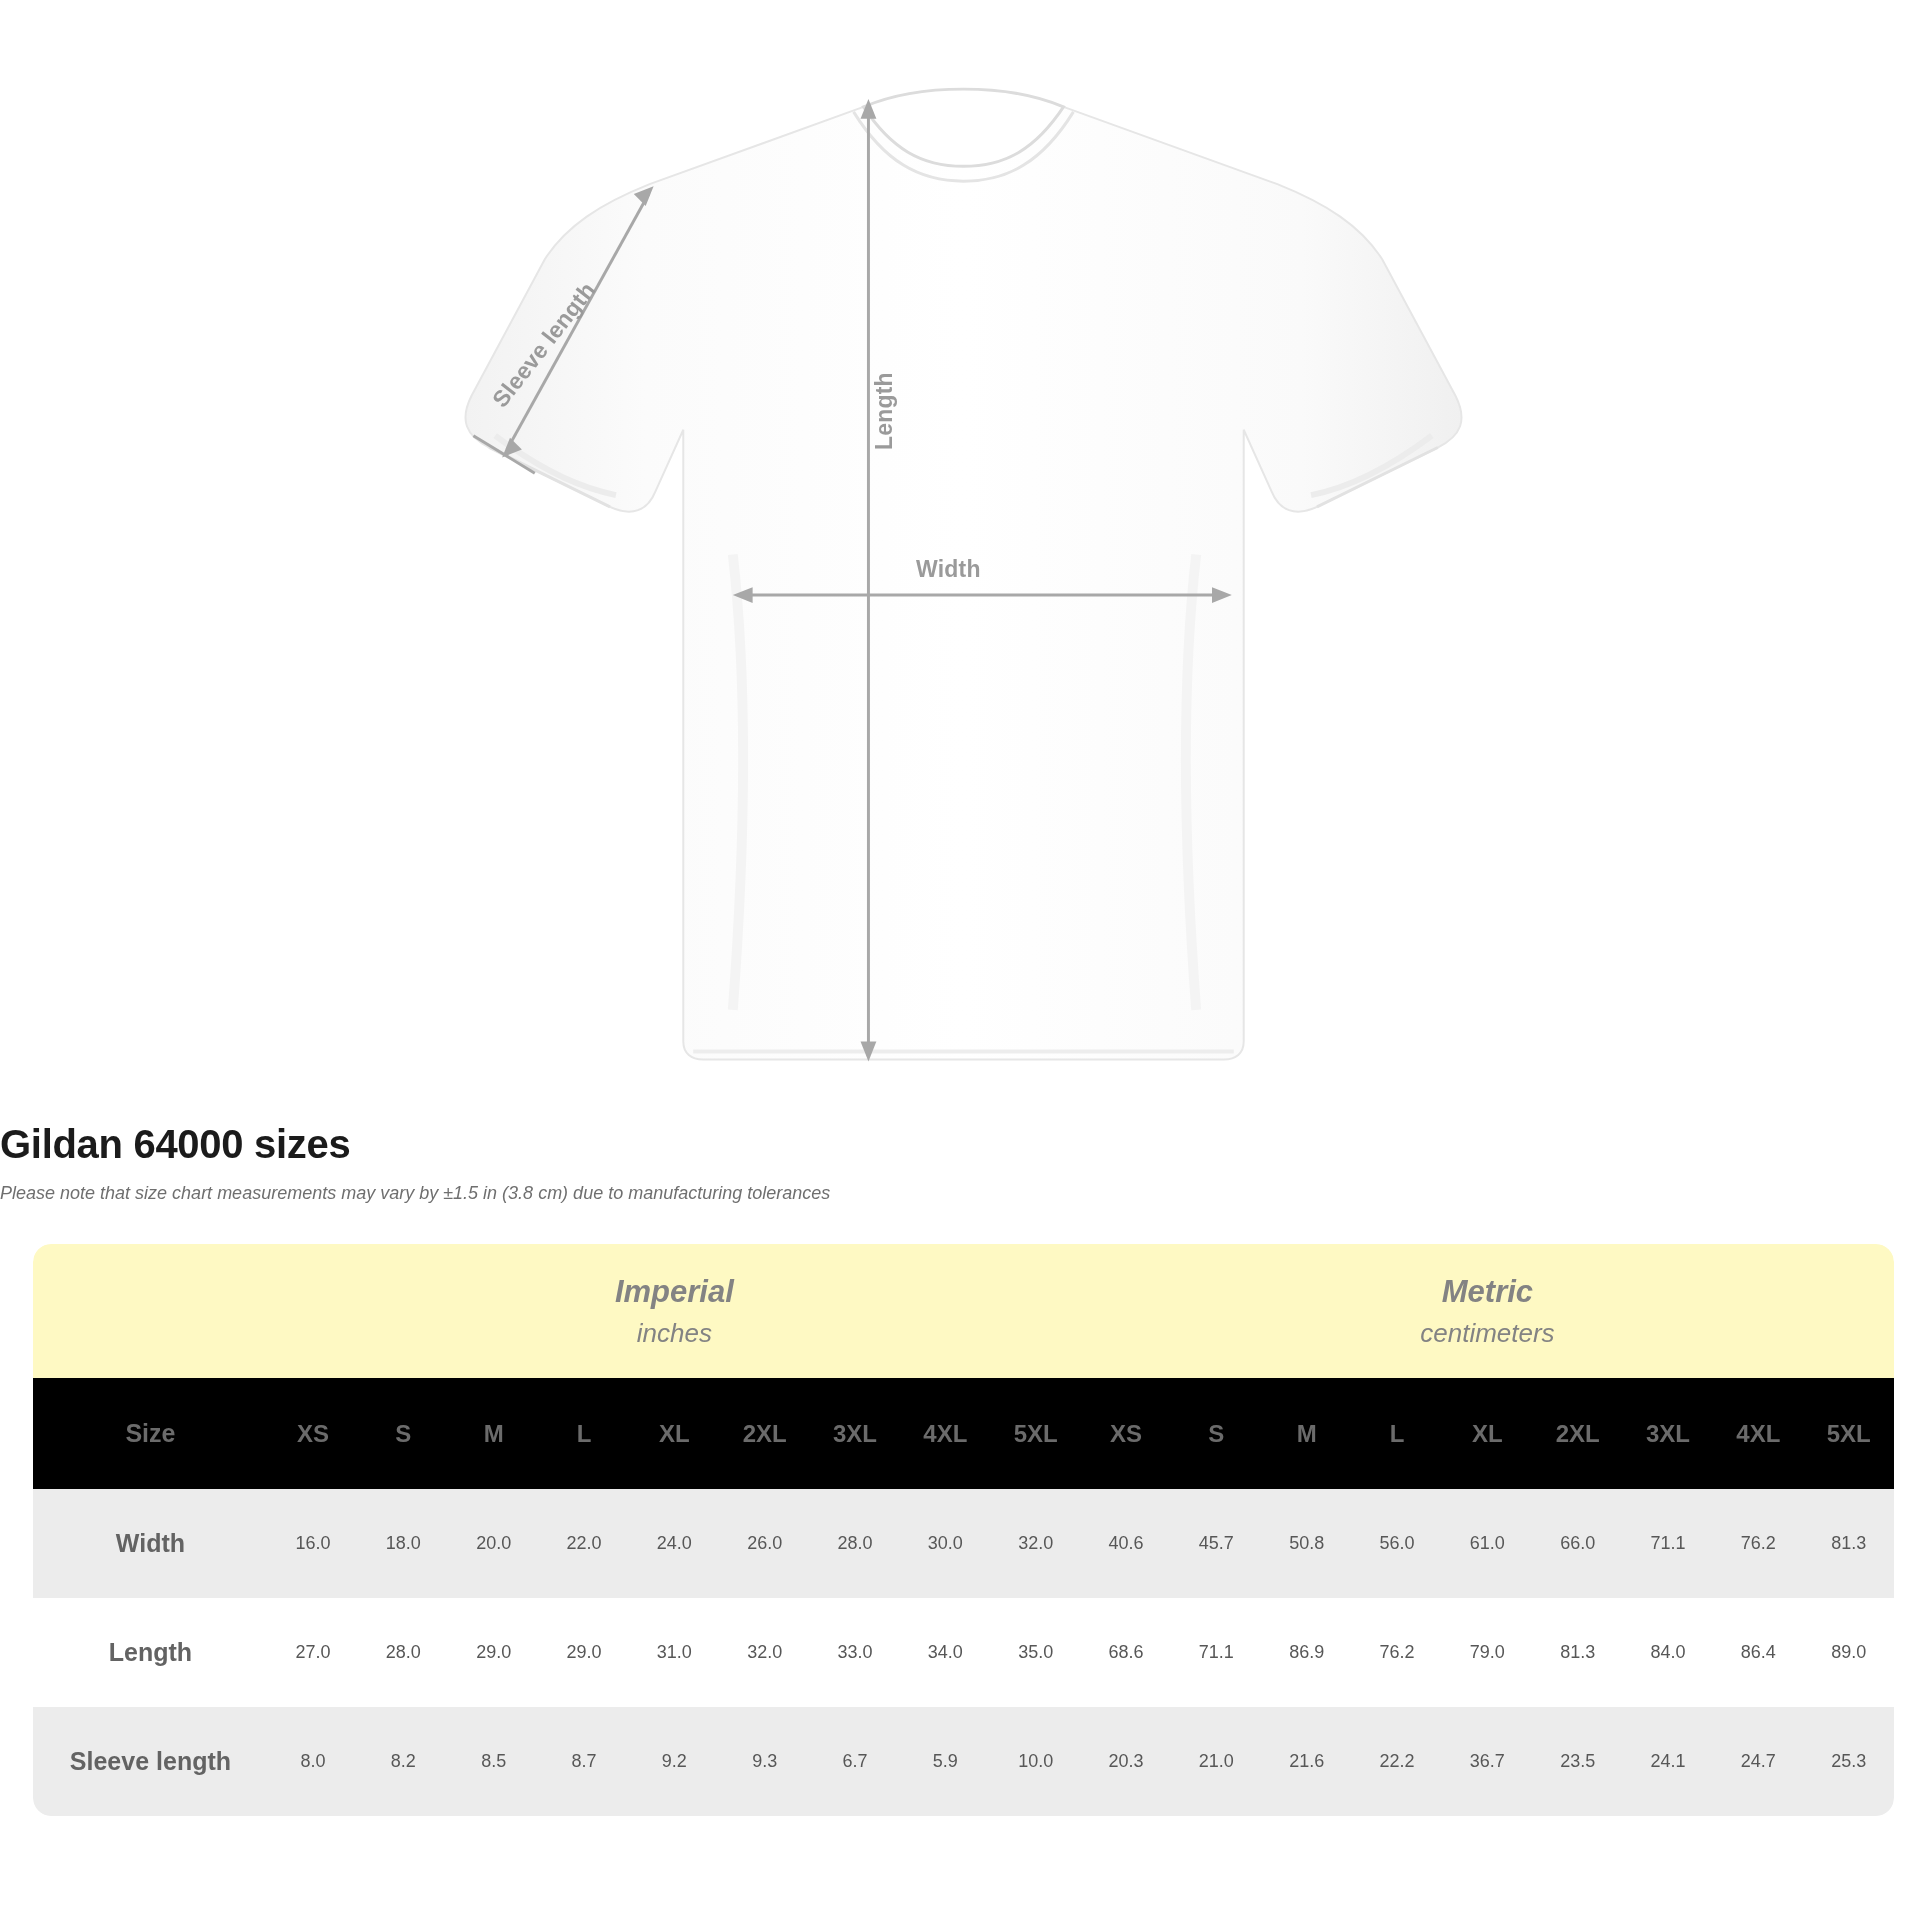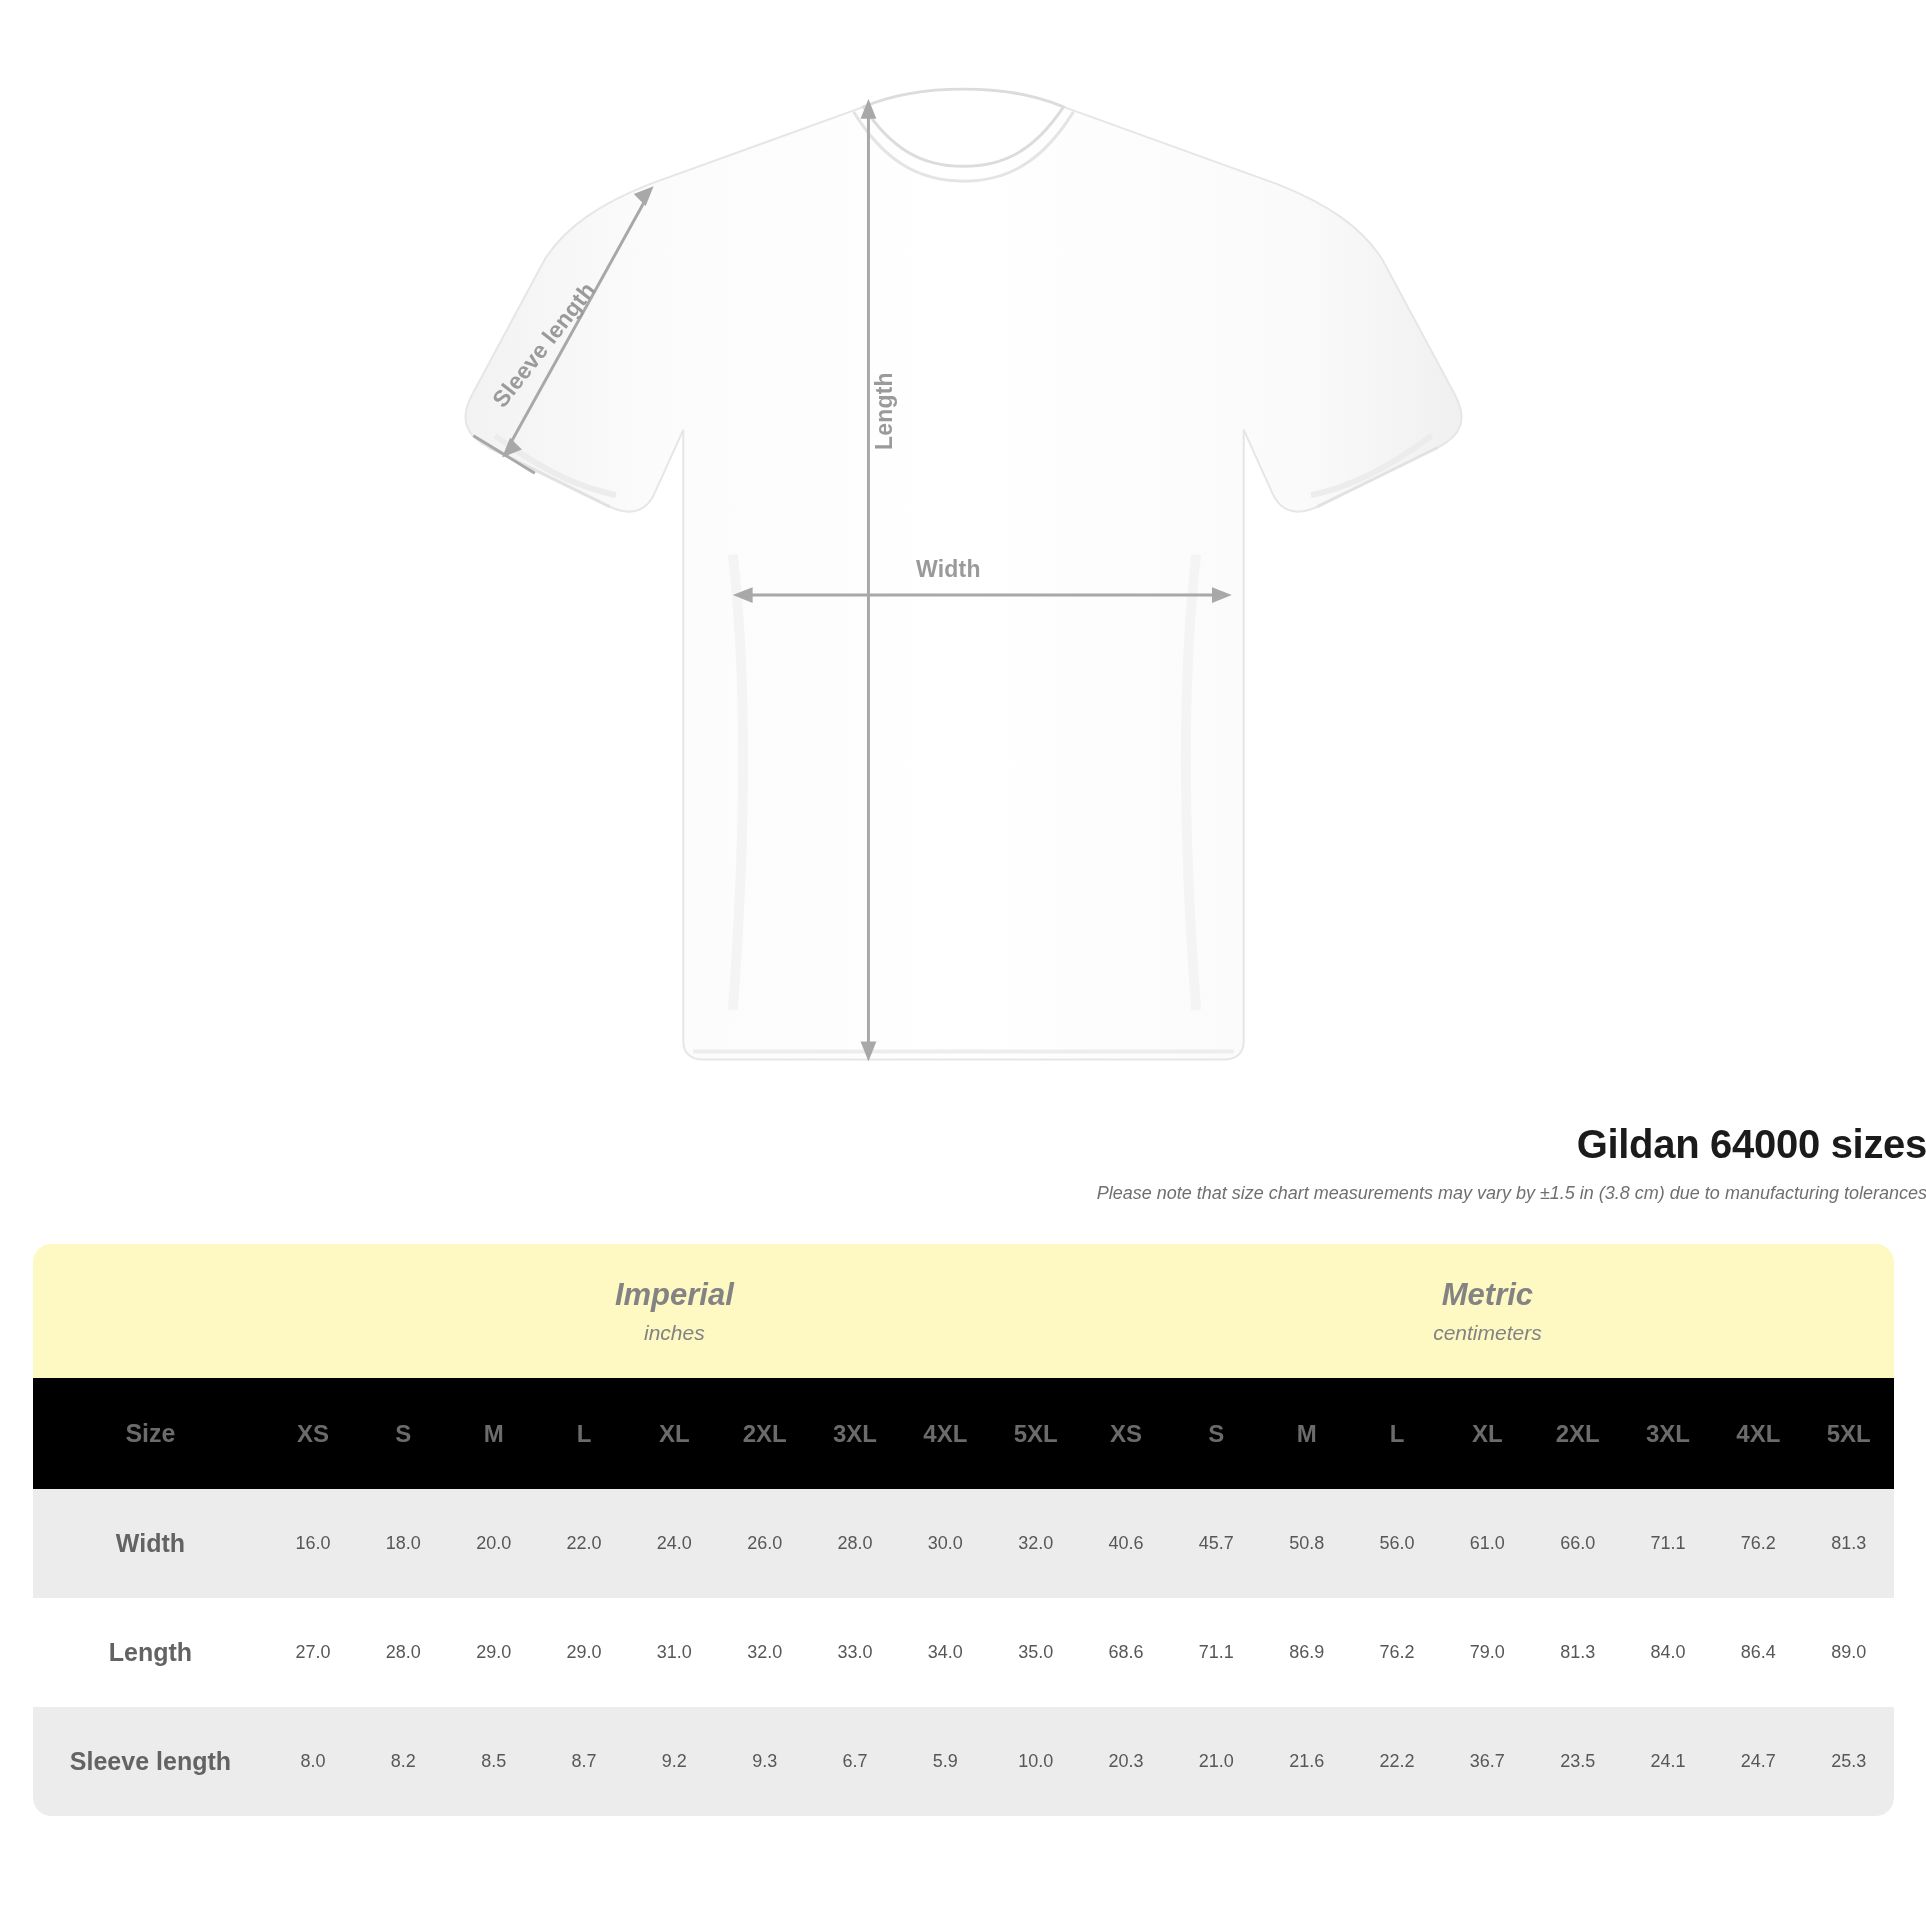--- a/index.html
+++ b/index.html
@@ -52,21 +52,21 @@
   }
   .dim-label.sleeve-label {
     left: 487px;
     top: 396px;
     transform: rotate(-52deg);
     transform-origin: left top;
   }
 
   
   .title-block {
-    text-align: right;
+    text-align: left;
     margin-top: 18px;
   }
   .chart-title {
     font-size: 40px;
     font-weight: bold;
     color: #1b1b1b;
     letter-spacing: -0.3px;
   }
   .chart-note {
     margin-top: 16px;
@@ -106,21 +106,21 @@
   .unit-row td.corner-right {
     border-top-right-radius: 18px;
   }
   .unit-name {
     font-size: 31px;
     font-weight: bold;
     font-style: italic;
     color: #838383;
   }
   .unit-sub {
-    font-size: 21px;
+    font-size: 26px;
     font-style: italic;
     color: #838383;
     margin-top: 8px;
   }
   
   .size-row td {
     background: #000000;
     height: 109px;
     font-size: 24px;
     font-weight: bold;

